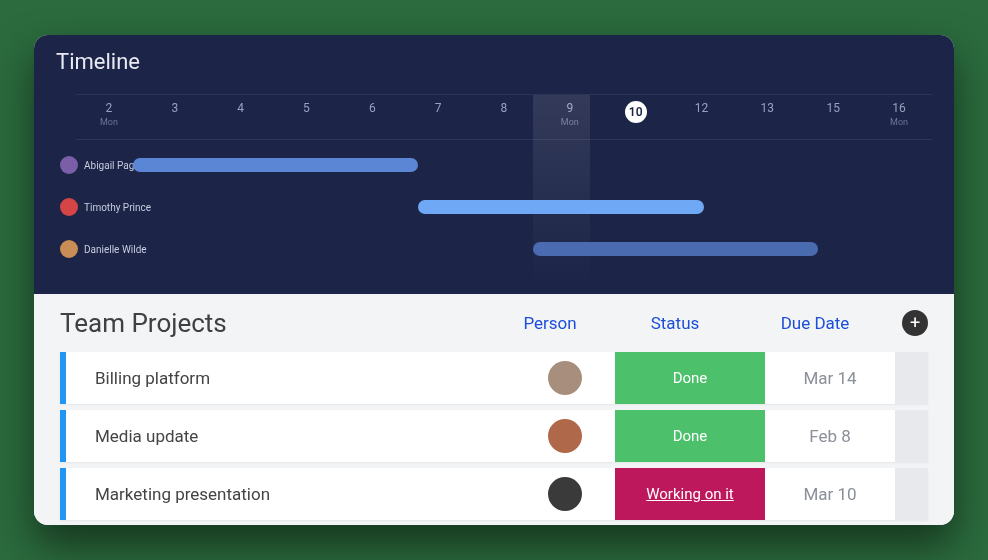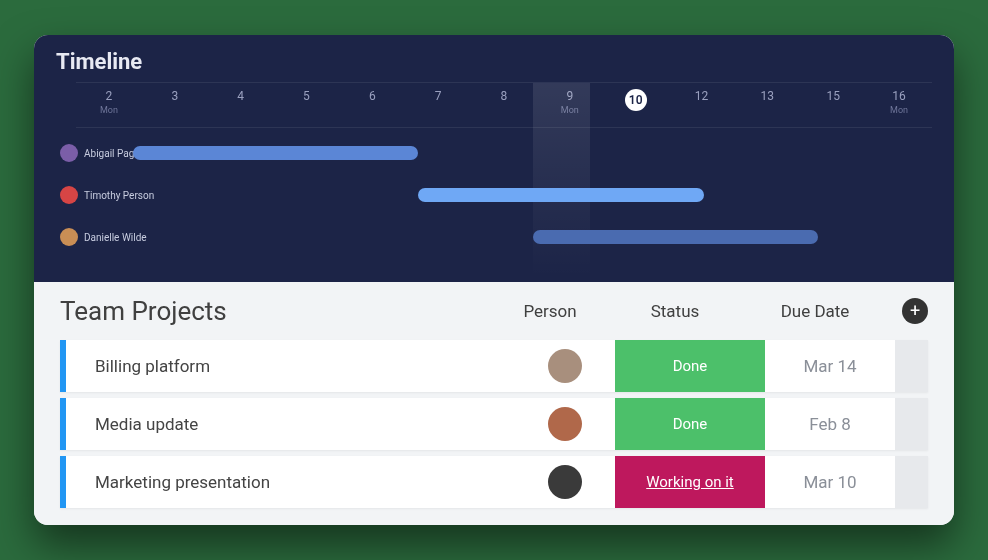--- a/index.html
+++ b/index.html
@@ -25,23 +25,23 @@
   }
   
   .timeline {
     background: #1c2447;
     color: #fff;
     padding: 14px 22px 24px 22px;
     position: relative;
   }
   .timeline-title {
     font-size: 22px;
-    font-weight: 700;
+    font-weight: 400;
     color: #e8eaf3;
-    margin-bottom: 8px;
+    margin-bottom: 20px;
   }
   .date-row {
     display: flex;
     border-top: 1px solid rgba(255,255,255,0.08);
     border-bottom: 1px solid rgba(255,255,255,0.08);
     height: 46px;
     margin-left: 20px;
     position: relative;
   }
   .date-cell {
@@ -110,21 +110,21 @@
     align-items:center;
     margin-bottom:14px;
   }
   .projects-title {
     font-size: 26px;
     color:#404040;
     font-weight:400;
     flex: 0 0 440px;
   }
   .col-head {
-    color:#404040;
+    color:#1d4ed8;
     font-size:17px;
     text-align:center;
   }
   .col-person { flex:0 0 100px; }
   .col-status { flex:0 0 150px; }
   .col-due    { flex:0 0 130px; }
   .add-btn {
     width:26px;height:26px;border-radius:50%;
     background:#333; color:#fff;
     display:flex;align-items:center;justify-content:center;
@@ -217,21 +217,21 @@
     <div class="gantt-row">
           <div class="person-label">
             <span class="avatar" style="background: rgb(123, 94, 168);"></span>
             <span>Abigail Pagi</span>
           </div>
           <div class="bar" style="background: rgb(91, 134, 214); left: 6.66667%; width: 33.3333%;"></div>
         </div>
         <div class="gantt-row">
           <div class="person-label">
             <span class="avatar" style="background: rgb(214, 69, 69);"></span>
-            <span>Timothy Person</span>
+            <span>Timothy Prince</span>
           </div>
           <div class="bar" style="background: rgb(111, 168, 245); left: 40%; width: 33.3333%;"></div>
         </div>
         <div class="gantt-row">
           <div class="person-label">
             <span class="avatar" style="background: rgb(201, 142, 85);"></span>
             <span>Danielle Wilde</span>
           </div>
           <div class="bar" style="background: rgb(74, 107, 176); left: 53.3333%; width: 33.3333%;"></div>
         </div>

